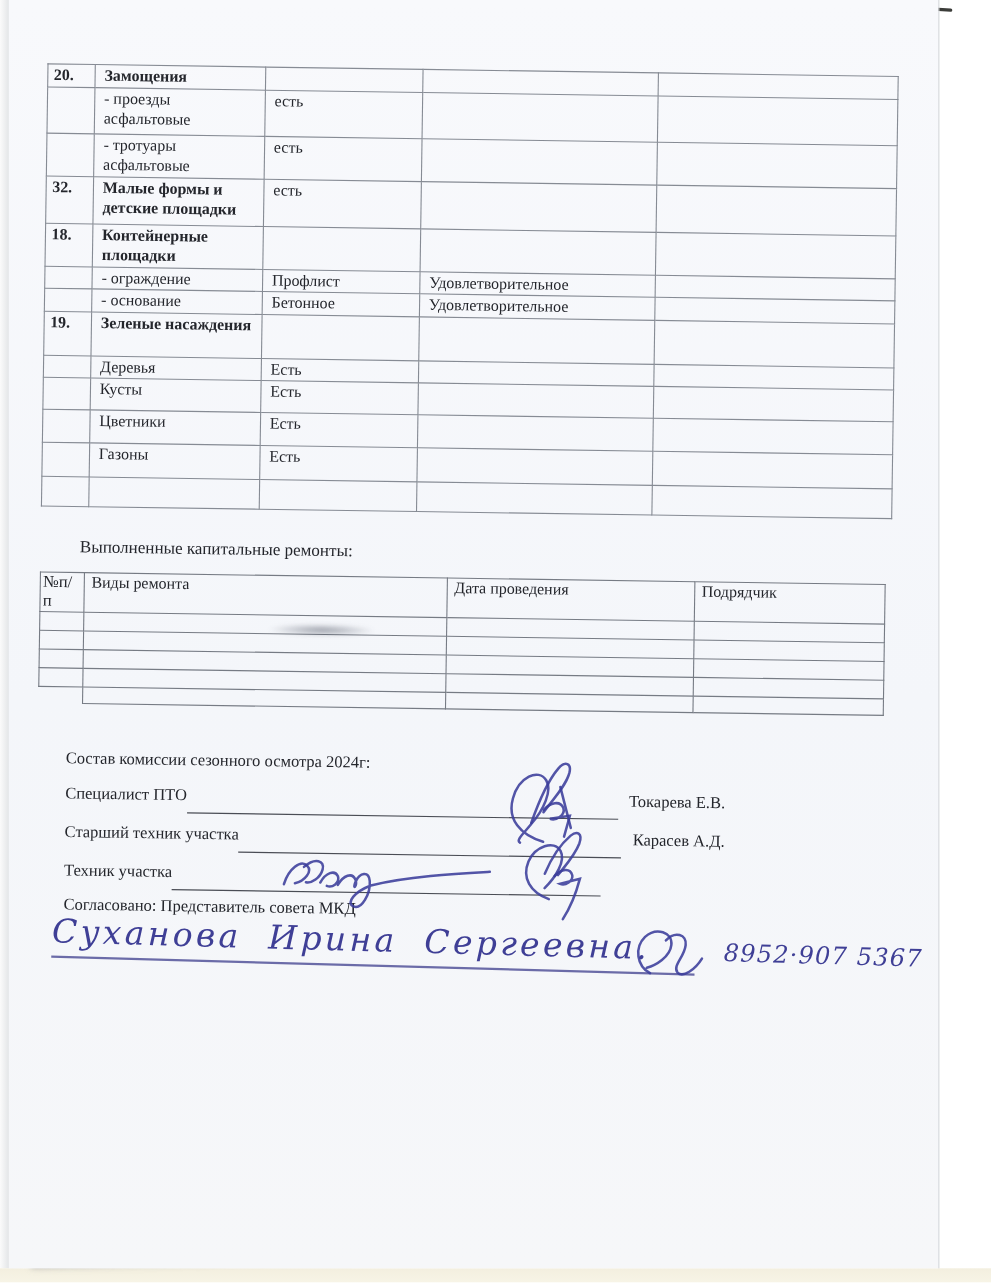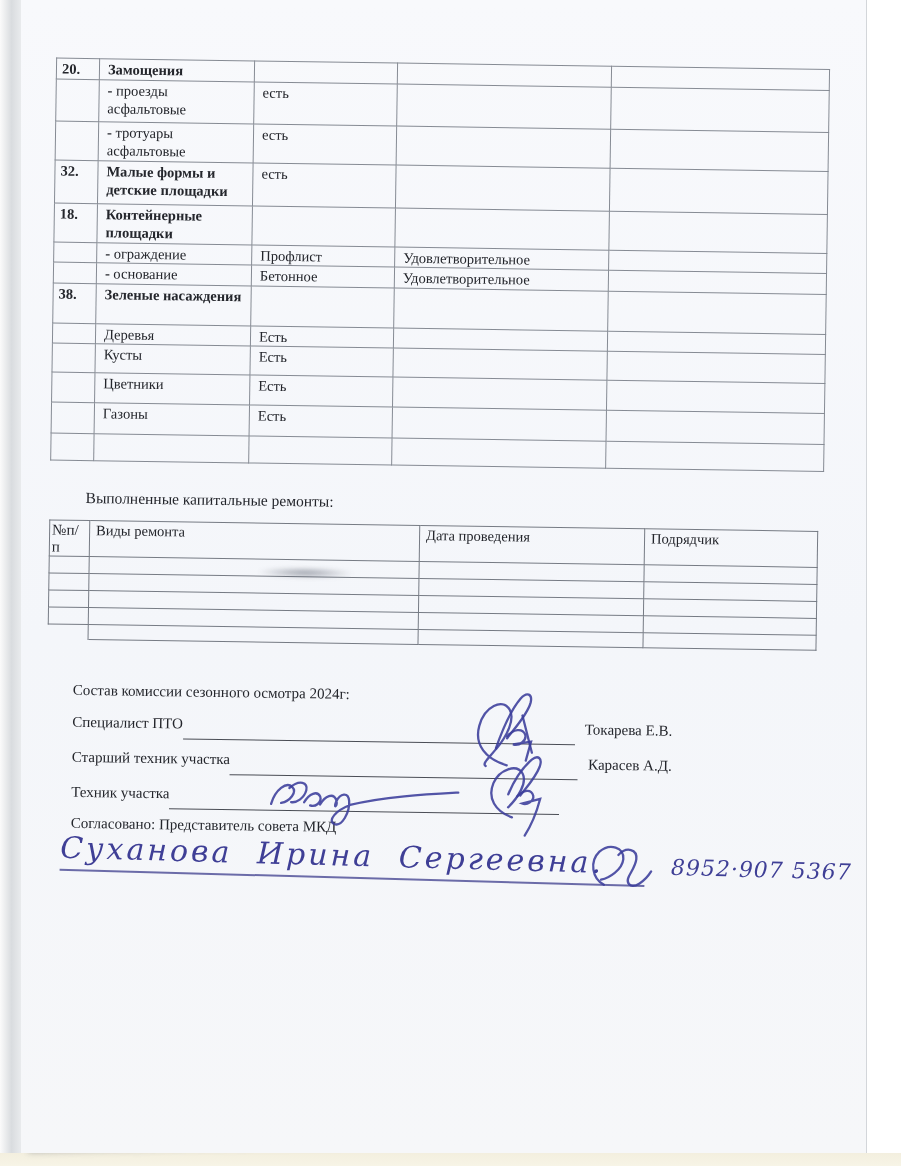--- a/index.html
+++ b/index.html
@@ -22,21 +22,21 @@
     position:absolute;left:28px;top:1137px;width:470px;height:11px;
     background:linear-gradient(90deg,rgba(110,115,125,.5),rgba(110,115,125,0) 92%);
     transform:rotate(-1.1deg);filter:blur(3px);
   }
   .topright-line{
     position:absolute;left:769px;top:2px;width:97px;height:2.6px;
     background:#3c3d3a;transform:rotate(3.4deg);transform-origin:0 0;border-radius:2px;
   }
   
   .page{
-    position:absolute;left:21px;top:0;width:845px;height:1153px;
+    position:absolute;left:8px;top:0;width:845px;height:1153px;
     background:linear-gradient(180deg,#f8f9fc 0%,#f4f6fa 55%,#f6f7f9 100%);
     border-right:1px solid #d3d6da;
   }
   .content{position:absolute;inset:0;transform:rotate(0.85deg);transform-origin:0 0;}
 
   
   table{border-collapse:collapse;table-layout:fixed;}
   .t1{position:absolute;left:36px;top:57px;width:773px;}
   .t1 td{
     border:1px solid #868b94;vertical-align:top;
@@ -146,21 +146,21 @@
             <td></td>
           </tr>
       <tr style="height:18px">
             <td class="num"></td>
             <td>- основание</td>
             <td>Бетонное</td>
             <td>Удовлетворительное</td>
             <td></td>
           </tr>
       <tr style="height:40px">
-            <td class="num b">38.</td>
+            <td class="num b">19.</td>
             <td class="b">Зеленые насаждения</td>
             <td></td>
             <td></td>
             <td></td>
           </tr>
       <tr style="height:20px">
             <td class="num"></td>
             <td>Деревья</td>
             <td>Есть</td>
             <td></td>

